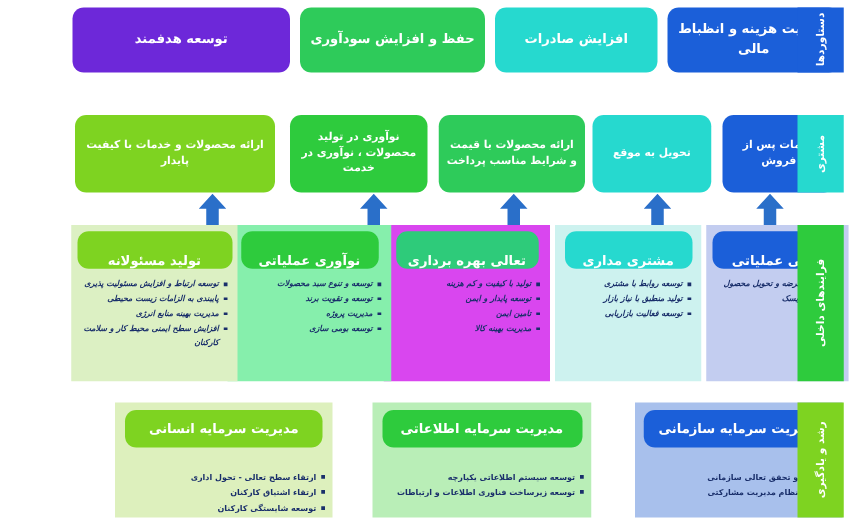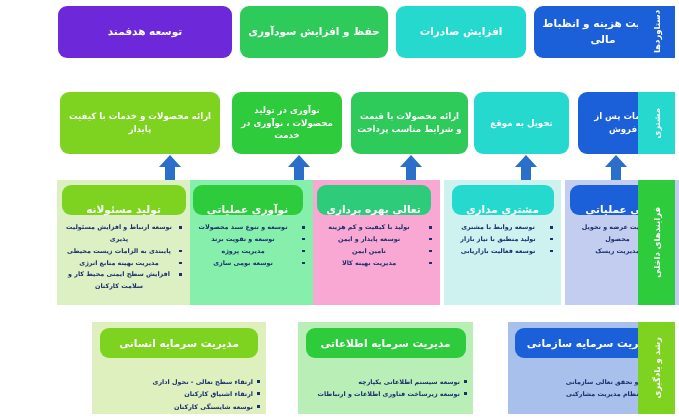--- a/index.html
+++ b/index.html
@@ -87,21 +87,22 @@
     font-size: 10.5px;
     white-space: nowrap;
     padding: 0 8px;
   }
   .band ul {
     position: absolute;
     top: 42px;
     right: 6px;
     left: 6px;
     list-style: none;
-    text-align: center;
+    text-align: right;
+    font-style: italic;
   }
   .band ul li {
     font-size: 6.4px;
     font-weight: bold;
     line-height: 1.85;
     color: #1a2f6b;
     position: relative;
     padding-right: 9px;
   }
   .band ul li::before {
@@ -246,21 +247,21 @@
     <div class="band-head" style="width: 102px; background: rgb(38, 217, 207);">
       <span>مشتری مداری</span>
     </div>
     <ul>
       <li>توسعه روابط با مشتری</li>
       <li>تولید منطبق با نیاز بازار</li>
       <li>توسعه فعالیت بازاریابی</li>
     </ul>
   </div>
 
-  <div class="band" style="right: 239px; width: 133px; background: #f9a8d4;">
+  <div class="band" style="right: 239px; width: 133px; background: #d946ef;">
     <div class="band-head" style="width: 114px; background: rgb(46, 203, 122);">
       <span>تعالی بهره برداری</span>
     </div>
     <ul>
       <li>تولید با کیفیت و کم هزینه</li>
       <li>توسعه پایدار و ایمن</li>
       <li>تامین ایمن</li>
       <li>مدیریت بهینه کالا</li>
     </ul>
   </div>

